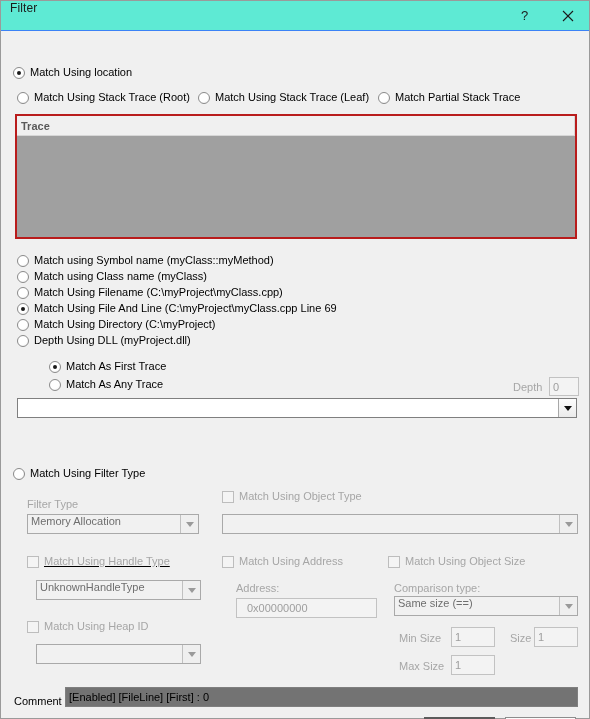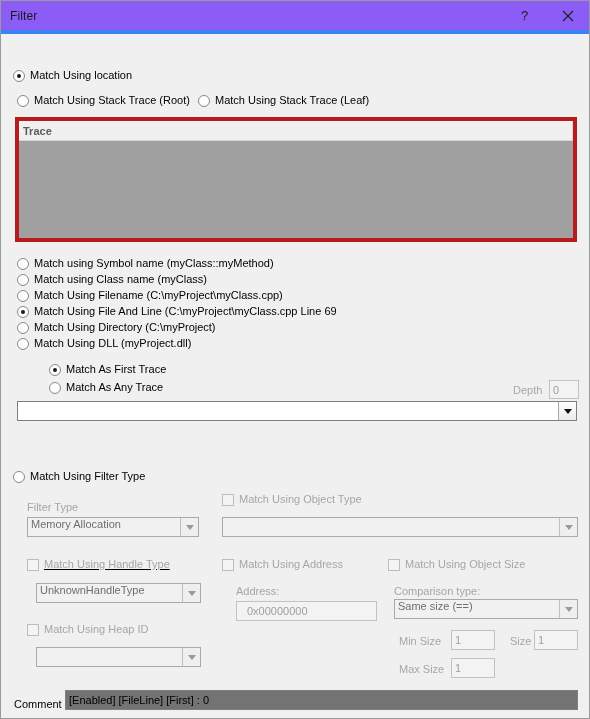--- a/index.html
+++ b/index.html
@@ -22,24 +22,23 @@
     left: 0; top: 0;
     width: 590px; height: 719px;
     box-sizing: border-box;
     border: 1px solid #9a9a9a;
     background: #f0f0f0;
     display: flex;
     flex-direction: column;
   }
   .titlebar {
     height: 29px;
-    background: #8b5cf6;
-    border-bottom: 4px solid #3b82f6;
-    display: flex;
-    align-items: center;
+    background: #5eead4;
+    border-bottom: 1px solid #3b82f6;
+    display: flex;
     flex: none;
     position: relative;
   }
   .titlebar .title {
     margin-left: 9px;
     font-size: 12px;
     color: #1b1b1b;
     letter-spacing: 0.1px;
   }
   .titlebar .tb-btns {
@@ -112,21 +111,21 @@
   .ctl-label { color: #000000; }
   .ctl.dis .ctl-label { color: #a6a6a6; }
 
   
   .lbl { color: #000000; white-space: nowrap; }
   .lbl.dis { color: #a6a6a6; }
 
   
   .listview {
     box-sizing: border-box;
-    border: 4px solid #b91c1c;
+    border: 2px solid #b91c1c;
     background: #3b82f6;
     overflow: hidden;
   }
   .lv-header {
     height: 20px;
     background: #f0f0f0;
     border-bottom: 1px solid #d6d6d6;
     display: flex;
     align-items: center;
     box-sizing: border-box;
@@ -254,20 +253,24 @@
     </div>
 
     <div class="abs ctl" style="left:16px; top:60px;">
       <span class="radio-box"></span>
       <span class="ctl-label">Match Using Stack Trace (Root)</span>
     </div>
     <div class="abs ctl" style="left:197px; top:60px;">
       <span class="radio-box"></span>
       <span class="ctl-label">Match Using Stack Trace (Leaf)</span>
     </div>
+    <div class="abs ctl" style="left:377px; top:60px;">
+      <span class="radio-box"></span>
+      <span class="ctl-label">Match Partial Stack Trace</span>
+    </div>
 
     <div class="abs listview" style="left:14px; top:83px; width:562px; height:125px;">
       <div class="lv-header">
         <div class="lv-col">Trace</div>
       </div>
       <div class="lv-body"></div>
     </div>
 
     <div class="abs ctl" style="left:16px; top:223px;">
       <span class="radio-box"></span>
@@ -284,21 +287,21 @@
     <div class="abs ctl" style="left:16px; top:271px;">
       <span class="radio-box checked"></span>
       <span class="ctl-label">Match Using File And Line (C:\myProject\myClass.cpp Line 69</span>
     </div>
     <div class="abs ctl" style="left:16px; top:287px;">
       <span class="radio-box"></span>
       <span class="ctl-label">Match Using Directory (C:\myProject)</span>
     </div>
     <div class="abs ctl" style="left:16px; top:303px;">
       <span class="radio-box"></span>
-      <span class="ctl-label">Match Using DLL (myProject.dll)</span>
+      <span class="ctl-label">Depth Using DLL (myProject.dll)</span>
     </div>
 
     <div class="abs ctl" style="left:48px; top:329px;">
       <span class="radio-box checked"></span>
       <span class="ctl-label">Match As First Trace</span>
     </div>
     <div class="abs ctl" style="left:48px; top:347px;">
       <span class="radio-box"></span>
       <span class="ctl-label">Match As Any Trace</span>
     </div>

